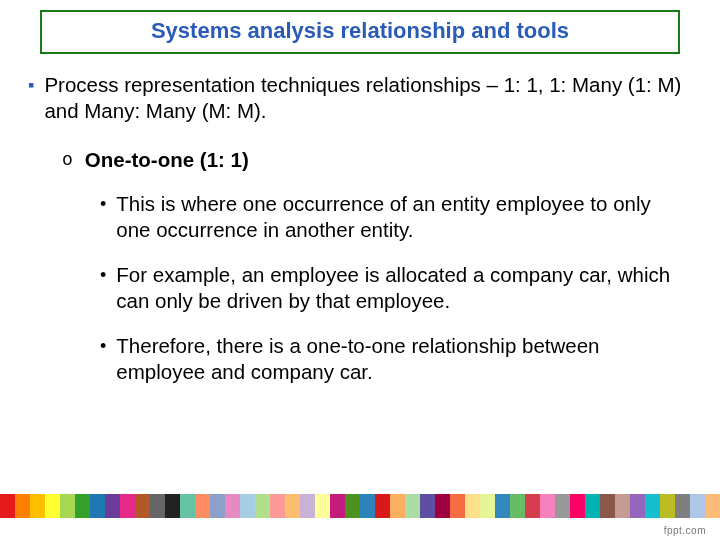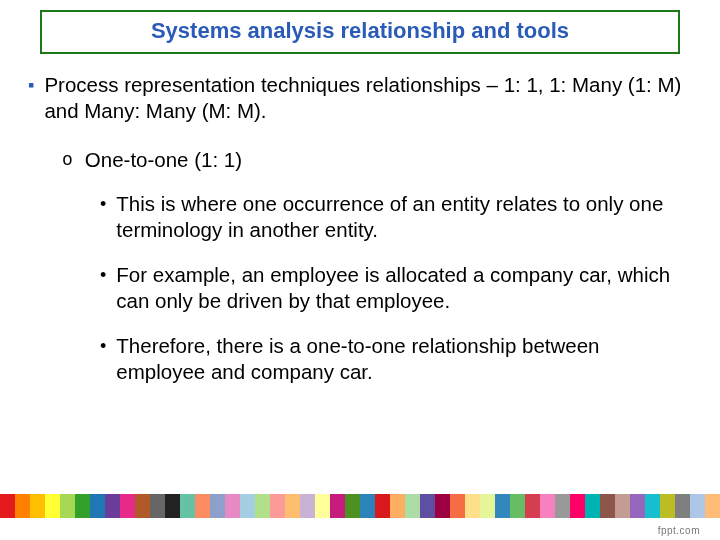--- a/index.html
+++ b/index.html
@@ -65,21 +65,21 @@
   }
   .lvl2 .bullet {
     font-size: 18px;
     margin-right: 12px;
     margin-top: 2px;
     flex: 0 0 auto;
     font-family: "Courier New", monospace;
   }
   .lvl2 .text {
     flex: 1 1 auto;
-    font-weight: normal;
+    font-weight: bold;
   }
   .lvl3 {
     display: flex;
     align-items: flex-start;
     margin-left: 72px;
     margin-right: 20px;
     margin-bottom: 20px;
   }
   .lvl3 .bullet {
     font-size: 18px;
@@ -97,21 +97,21 @@
     width: 720px;
     height: 24px;
     display: flex;
   }
   .footer-strip .cell {
     flex: 1 1 auto;
     height: 100%;
   }
   .logo {
     position: absolute;
-    right: 20px;
+    right: 14px;
     bottom: 4px;
     font-size: 10px;
     color: #777;
     letter-spacing: 0.5px;
   }
 </style>
 </head>
 <body>
 
 <div class="slide">
@@ -127,21 +127,21 @@
       <span class="text">Process representation techniques relationships – 1: 1, 1: Many (1: M) and Many: Many (M: M).</span>
     </div>
 
     <div class="lvl2">
       <span class="bullet">o</span>
       <span class="text">One-to-one (1: 1)</span>
     </div>
 
     <div class="lvl3">
       <span class="bullet">•</span>
-      <span class="text">This is where one occurrence of an entity relates to only one terminology in another entity.</span>
+      <span class="text">This is where one occurrence of an entity employee to only one occurrence in another entity.</span>
     </div>
 
     <div class="lvl3">
       <span class="bullet">•</span>
       <span class="text">For example, an employee is allocated a company car, which can only be driven by that employee.</span>
     </div>
 
     <div class="lvl3">
       <span class="bullet">•</span>
       <span class="text">Therefore, there is a one-to-one relationship between employee and company car.</span>

